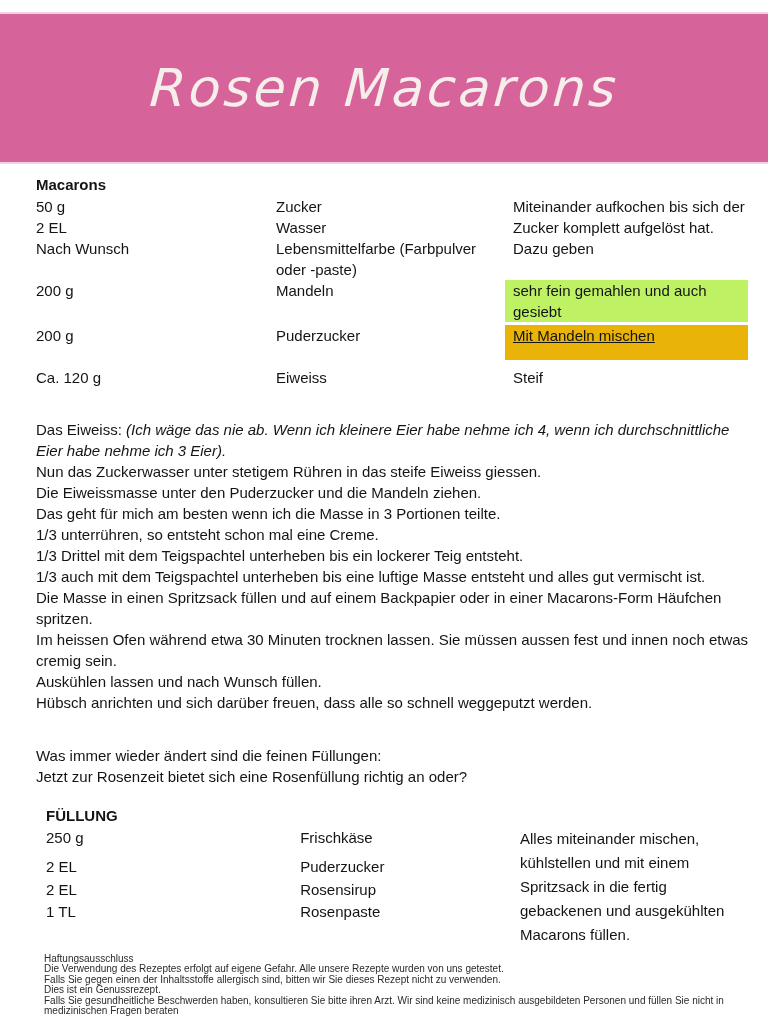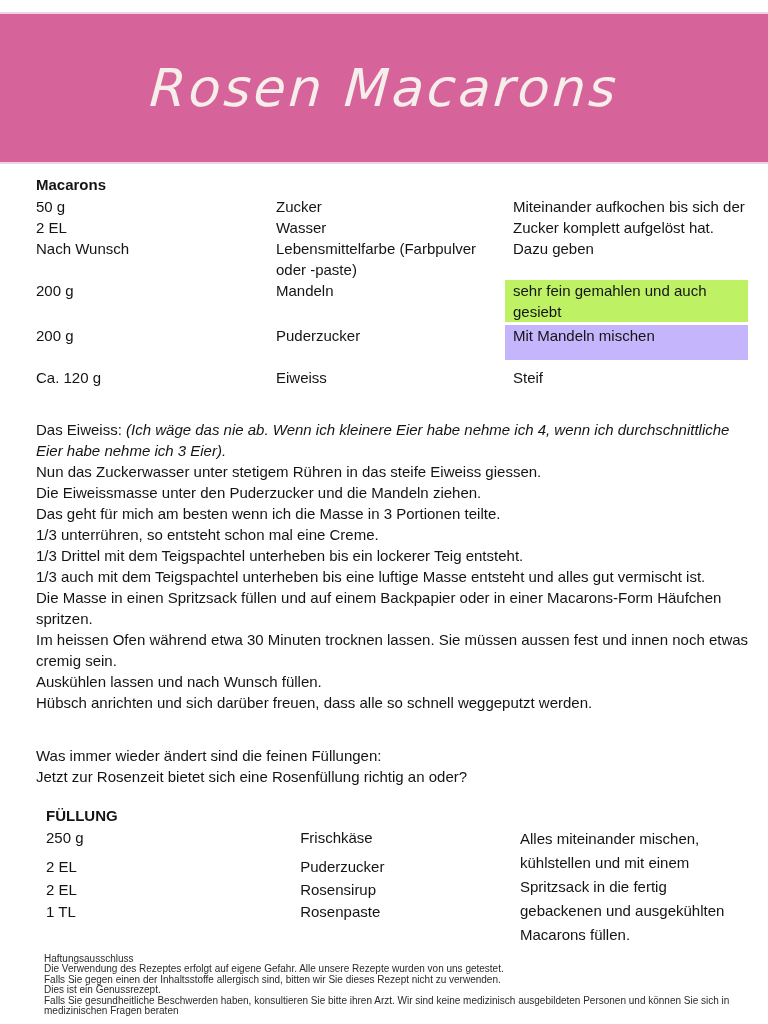--- a/index.html
+++ b/index.html
@@ -35,21 +35,21 @@
   .m-heading {
     position: absolute; left: 36px; top: 174px;
     font-size: 15px; font-weight: bold; line-height: 21px;
   }
   .m-table { position: absolute; left: 36px; top: 196px; width: 712px; font-size: 15px; line-height: 21px; }
   .m-row { display: flex; align-items: flex-start; }
   .m-c1 { width: 240px; }
   .m-c2 { width: 229px; }
   .m-c3 { width: 243px; padding-left: 8px; }
   .hl-light { background: #bef264; }
-  .hl-dark  { background: #c4b5fd; }
+  .hl-dark  { background: #eab308; text-decoration: underline; }
   .m-row-puderzucker .m-c3 { padding-bottom: 14px; }
   .m-row-mandeln { margin-bottom: 3px; }
   .m-row-eiweiss { margin-top: 7px; }
 
   
   .instructions { position: absolute; left: 36px; top: 419px; width: 716px; font-size: 15px; line-height: 21px; }
   .instructions p { margin: 0; }
   .egg-italic { font-style: italic; }
 
   .fillings-intro { position: absolute; left: 36px; top: 745px; width: 716px; font-size: 15px; line-height: 21px; }
@@ -166,16 +166,16 @@
       </div>
     </div>
     <div class="f-note">Alles miteinander mischen, kühlstellen und mit einem Spritzsack in die fertig gebackenen und ausgekühlten Macarons füllen.</div>
   </div>
 
   <div class="footer">
     <p>Haftungsausschluss</p>
     <p>Die Verwendung des Rezeptes erfolgt auf eigene Gefahr. Alle unsere Rezepte wurden von uns getestet.</p>
     <p>Falls Sie gegen einen der Inhaltsstoffe allergisch sind, bitten wir Sie dieses Rezept nicht zu verwenden.</p>
     <p>Dies ist ein Genussrezept.</p>
-    <p>Falls Sie gesundheitliche Beschwerden haben, konsultieren Sie bitte ihren Arzt. Wir sind keine medizinisch ausgebildeten Personen und können Sie sich in medizinischen Fragen beraten</p>
+    <p>Falls Sie gesundheitliche Beschwerden haben, konsultieren Sie bitte ihren Arzt. Wir sind keine medizinisch ausgebildeten Personen und füllen Sie nicht in medizinischen Fragen beraten</p>
   </div>
 
 </div>
 
 </body></html>

